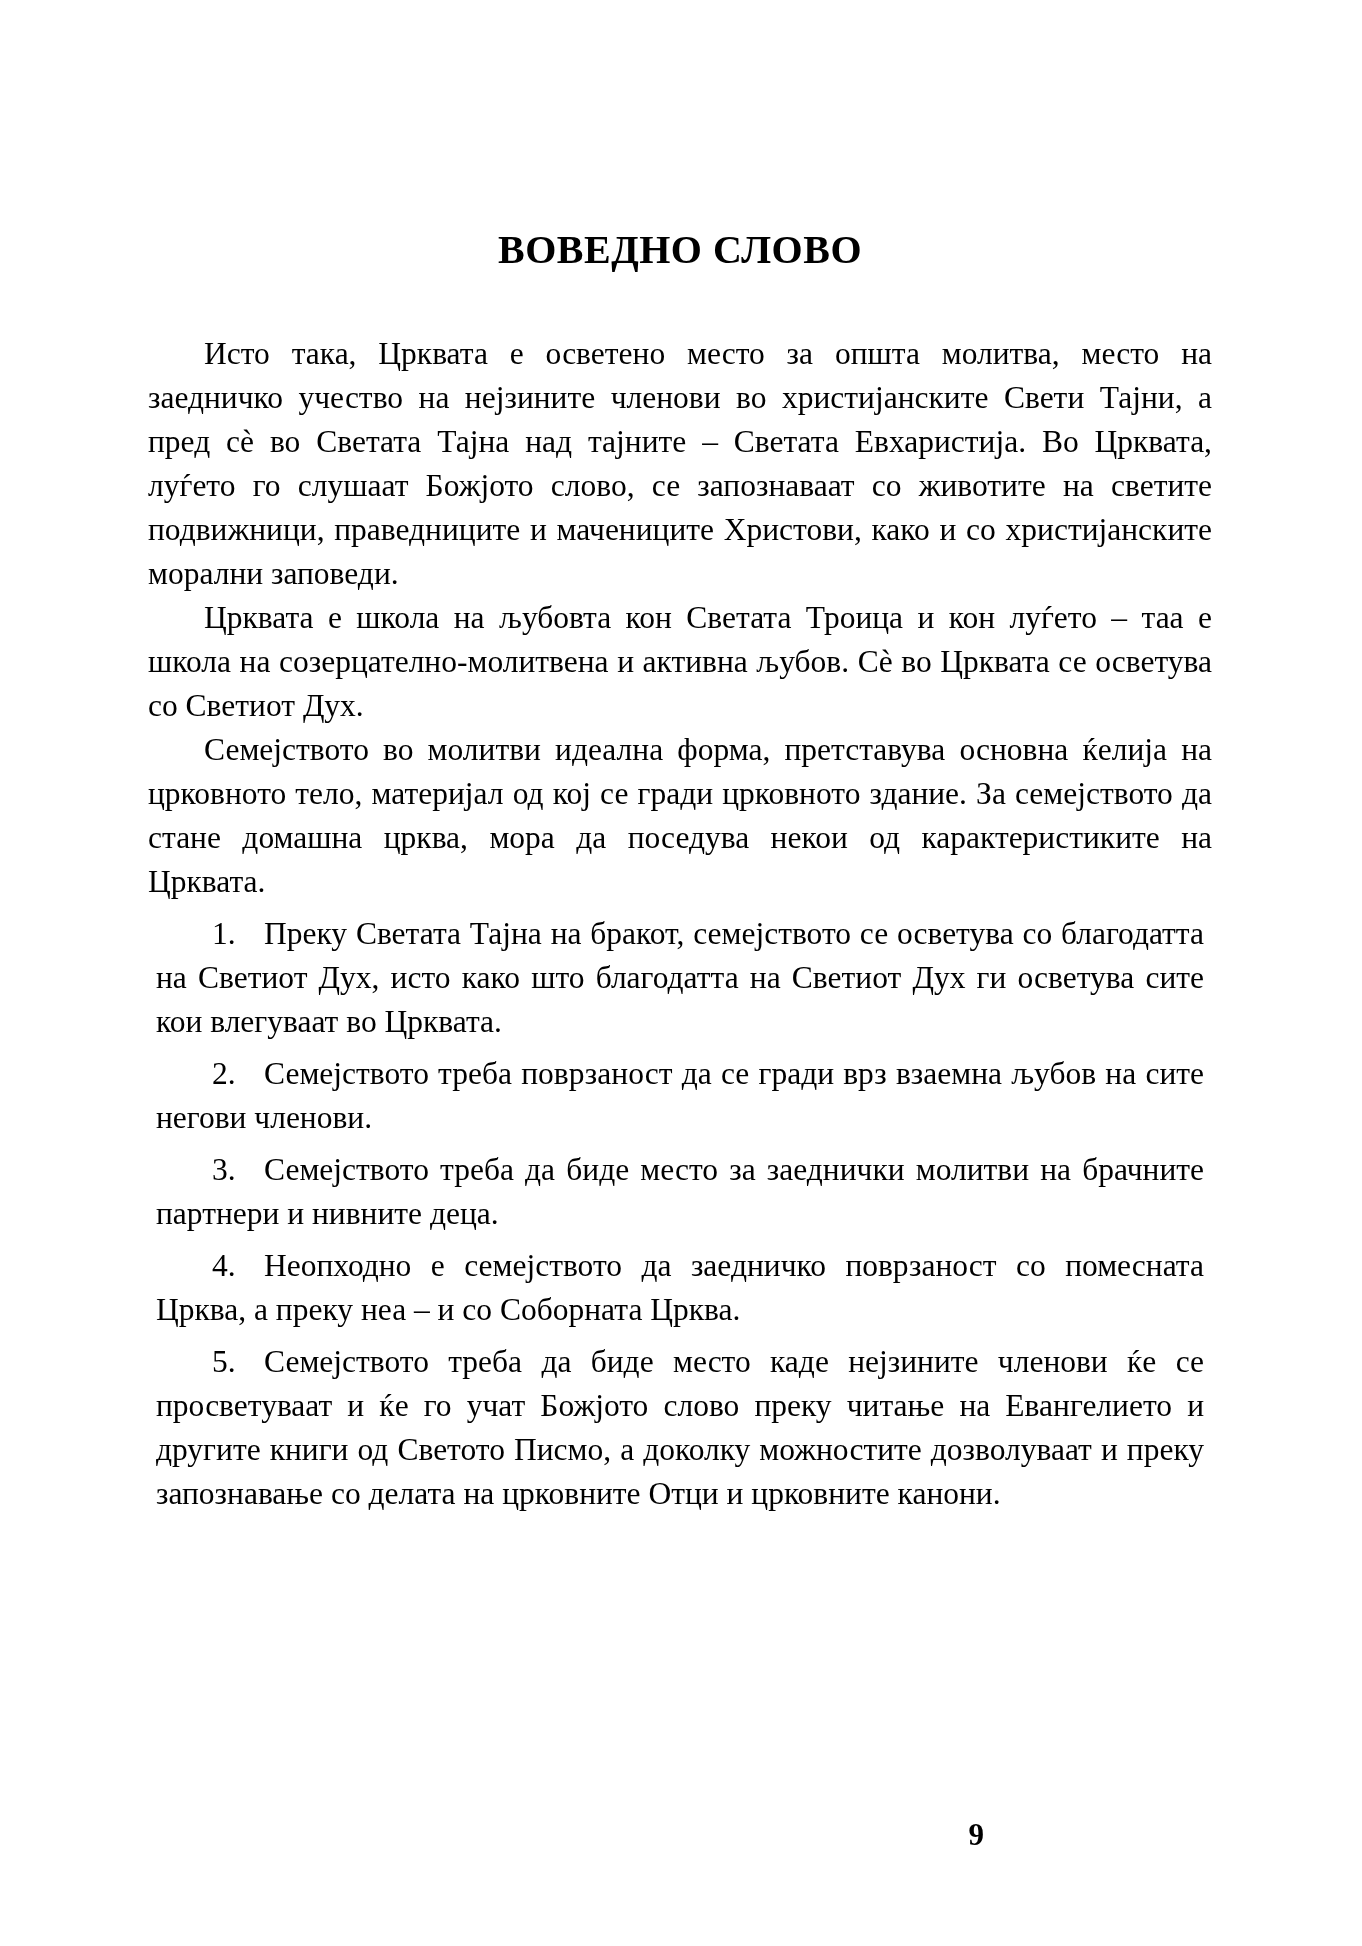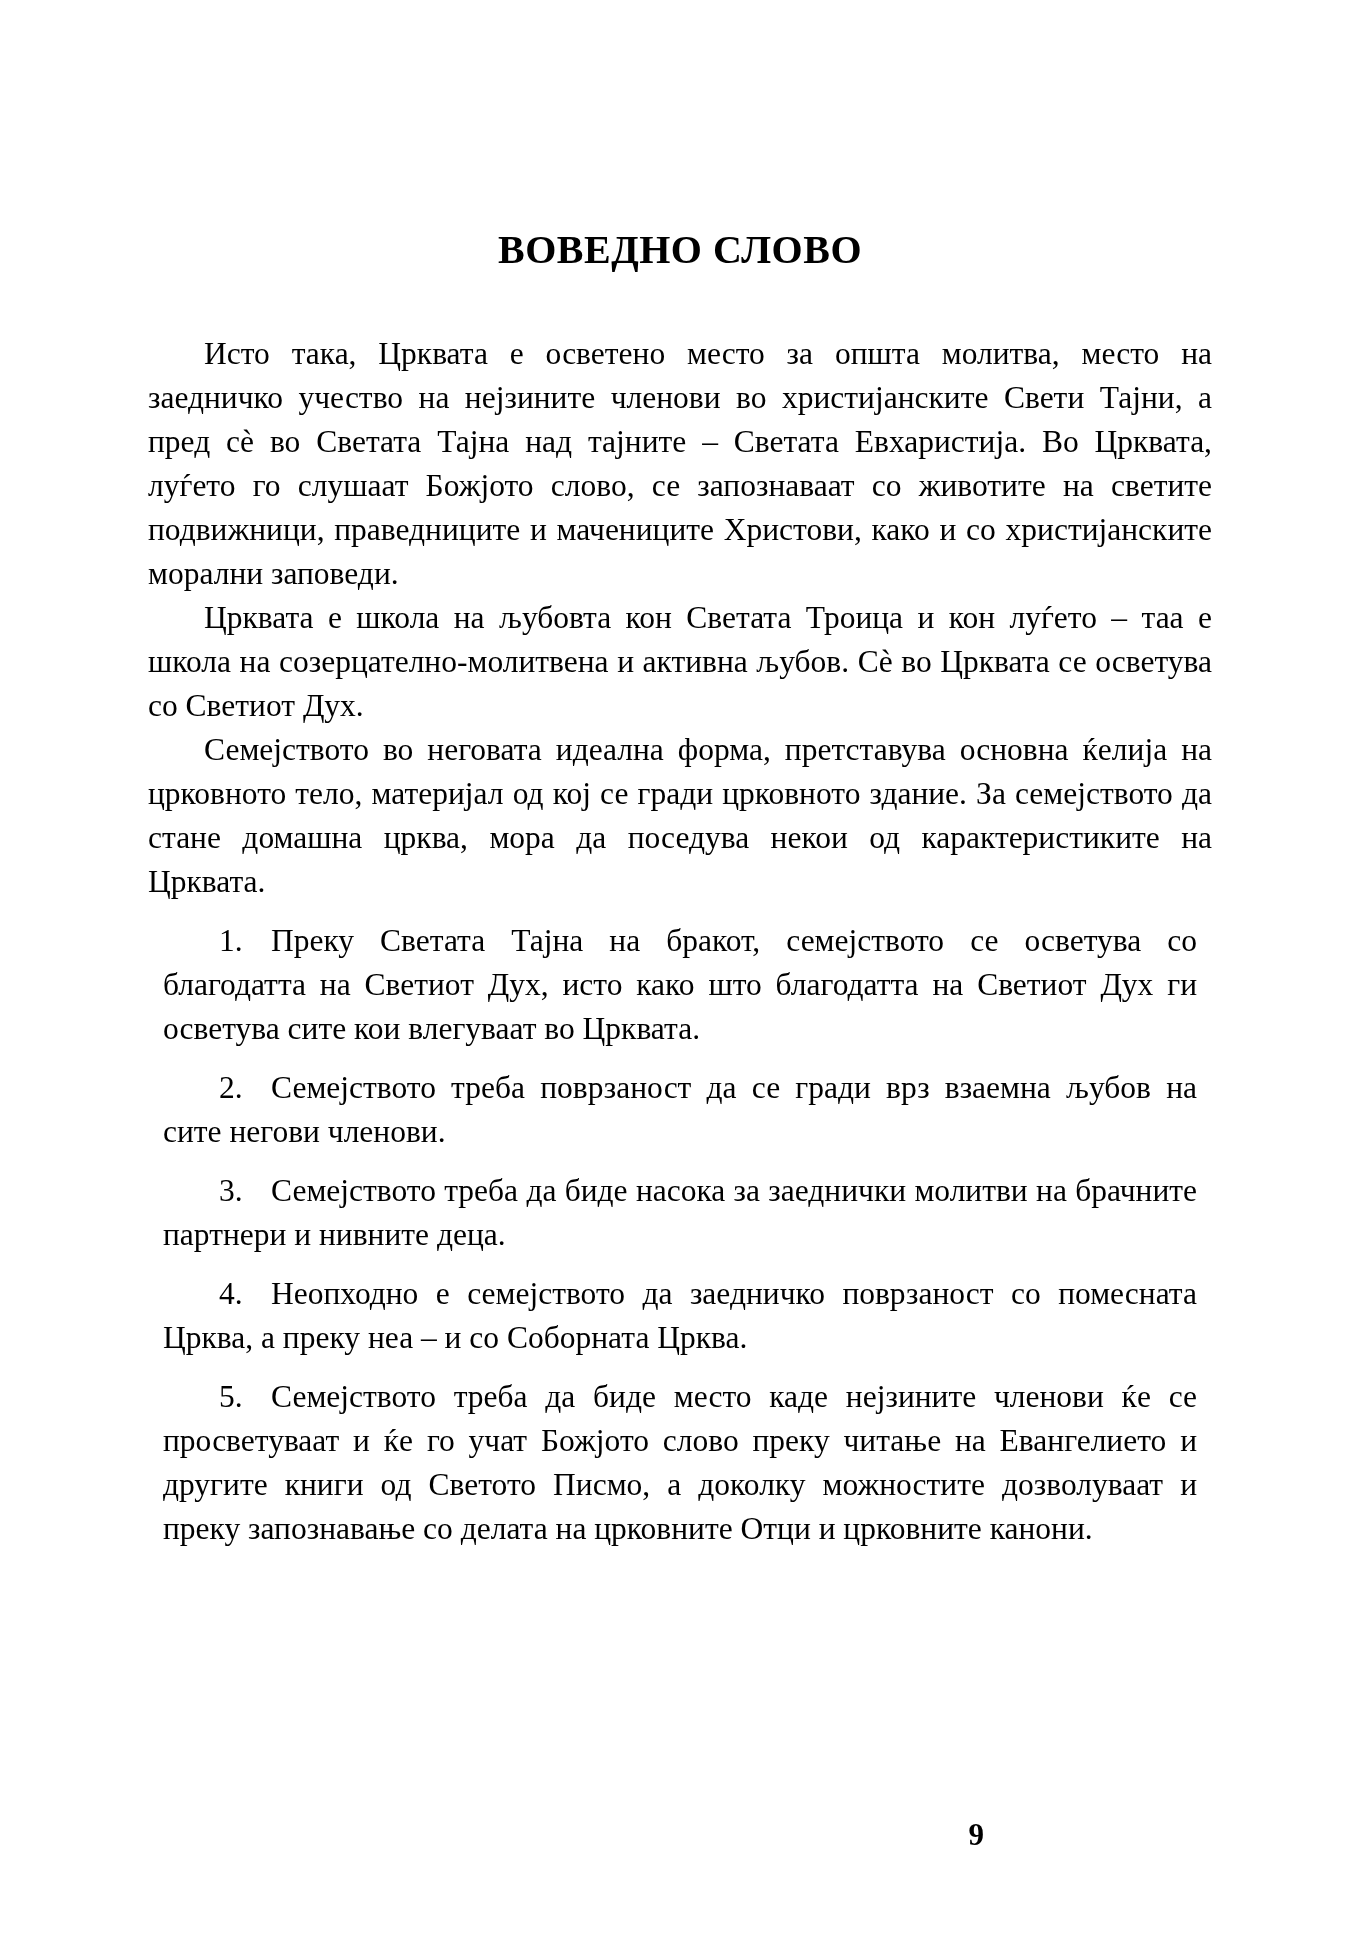--- a/index.html
+++ b/index.html
@@ -55,21 +55,21 @@
     padding: 0;
     font-size: 31.5px;
     line-height: 44px;
     text-align: justify;
     text-justify: inter-word;
     text-indent: 56px;
     hyphens: manual;
   }
 
   p.list-item {
-    margin: 15px;
+    margin: 8px;
     padding: 0;
     font-size: 31.5px;
     line-height: 44px;
     text-align: justify;
     text-justify: inter-word;
     text-indent: 0;
   }
 
   p.list-item .num {
     display: inline-block;
@@ -99,32 +99,32 @@
   <div class="content">
 
     <h1 class="page-title">ВОВЕДНО СЛОВО</h1>
 
     <div class="body-block">
 
       <p class="para">Исто така, Црквата е осветено место за општа молитва, место на заедничко учество на нејзините членови во христијанските Свети Тајни, а пред сѐ во Светата Тајна над тајните – Светата Евхаристија. Во Црквата, луѓето го слушаат Божјото слово, се запознаваат со животите на светите подвижници, праведниците и мачениците Христови, како и со христијанските морални заповеди.</p>
 
       <p class="para">Црквата е школа на љубовта кон Светата Троица и кон луѓето – таа е школа на созерцателно-молитвена и активна љубов. Сѐ во Црквата се осветува со Светиот Дух.</p>
 
-      <p class="para">Семејството во неговата идеална форма, претставува основна ќелија на црковното тело, материјал од кој се гради црковното здание. За семејството да стане домашна црква, мора да поседува некои од карактеристиките на Црквата.</p>
+      <p class="para">Семејството во молитви идеална форма, претставува основна ќелија на црковното тело, материјал од кој се гради црковното здание. За семејството да стане домашна црква, мора да поседува некои од карактеристиките на Црквата.</p>
 
       <p class="list-item last-line-no-justify">
         <span class="num">1.</span><span>Преку Светата Тајна на бракот, семејството се осветува со благодатта на Светиот Дух, исто како што благодатта на Светиот Дух ги осветува сите кои влегуваат во Црквата.</span>
       </p>
 
       <p class="list-item last-line-no-justify">
         <span class="num">2.</span><span>Семејството треба поврзаност да се гради врз взаемна љубов на сите негови членови.</span>
       </p>
 
       <p class="list-item last-line-no-justify">
-        <span class="num">3.</span><span>Семејството треба да биде насока за заеднички молитви на брачните партнери и нивните деца.</span>
+        <span class="num">3.</span><span>Семејството треба да биде место за заеднички молитви на брачните партнери и нивните деца.</span>
       </p>
 
       <p class="list-item last-line-no-justify">
         <span class="num">4.</span><span>Неопходно е семејството да заедничко поврзаност со помесната Црква, а преку неа – и со Соборната Црква.</span>
       </p>
 
       <p class="list-item last-line-no-justify">
         <span class="num">5.</span><span>Семејството треба да биде место каде нејзините членови ќе се просветуваат и ќе го учат Божјото слово преку читање на Евангелието и другите книги од Светото Писмо, а доколку можностите дозволуваат и преку запознавање со делата на црковните Отци и црковните канони.</span>
       </p>
 

